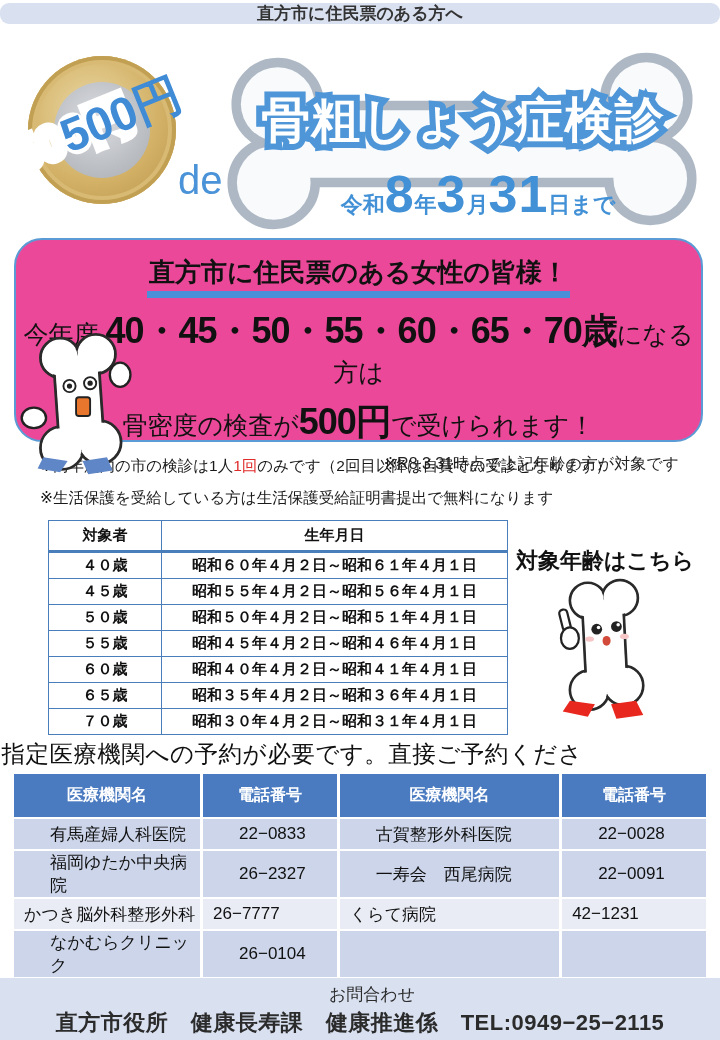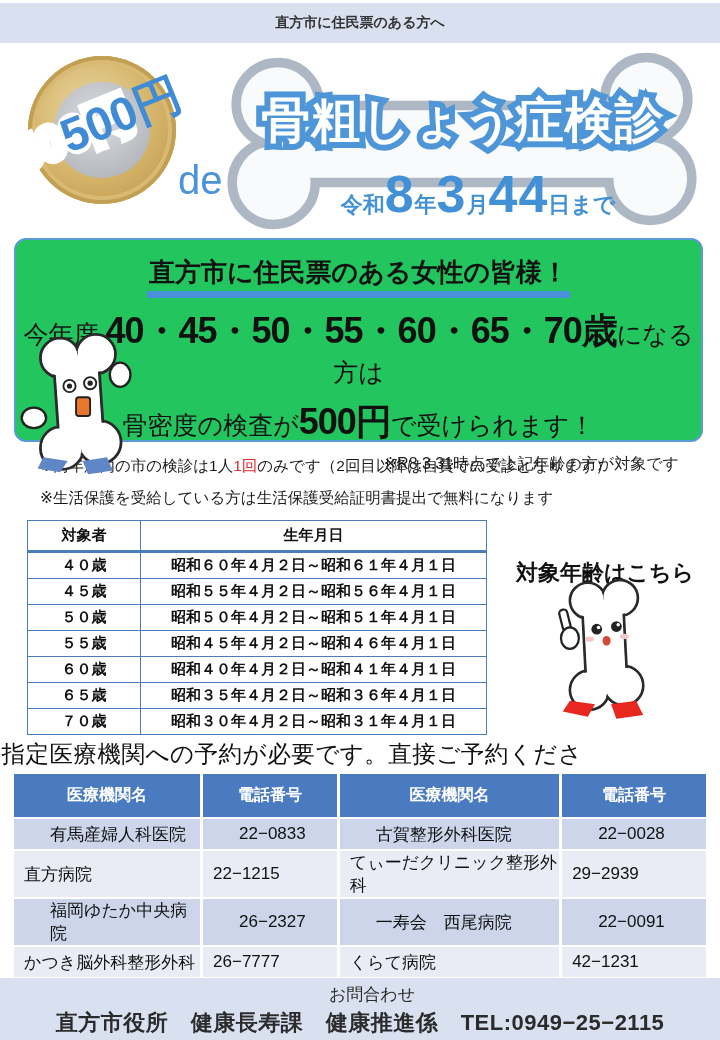--- a/index.html
+++ b/index.html
@@ -1,22 +1,22 @@
 <!DOCTYPE html>
 <html lang="ja"><head>
 <meta charset="utf-8">
 <style>
   html,body{margin:0;padding:0;background:#fff;}
   .page{position:relative;width:720px;height:1040px;background:#fff;overflow:hidden;
         font-family:"Liberation Sans","DejaVu Sans",sans-serif;color:#1a1a1a;}
 
   
-  .topbar{position:absolute;left:0;top:3px;width:720px;height:40px;background:#d9e1f1;
+  .topbar{position:absolute;left:0;top:3px;width:720px;height:21px;background:#d9e1f1;
           display:flex;align-items:center;justify-content:center;
-          font-size:14px;font-weight:bold;color:#333;}
+          font-size:17px;font-weight:bold;color:#333;border-radius:9px;}
   .footer{position:absolute;left:0;top:978px;width:720px;height:62px;background:#d9e1f1;
           text-align:center;color:#2b2b2b;}
   .footer .l1{font-size:17px;margin-top:5px;margin-left:24px;}
   .footer .l2{font-size:22px;font-weight:bold;margin-top:2px;letter-spacing:.5px;}
 
   
   .hero{position:absolute;left:0;top:32px;width:720px;height:206px;}
   .big-bone{position:absolute;left:212px;top:16px;width:498px;height:192px;}
   .coin{position:absolute;left:28px;top:24px;width:148px;height:148px;border-radius:50%;
         background:radial-gradient(circle at 42% 38%,#ead9a6,#d3b166 55%,#b8954a 95%);
@@ -33,48 +33,48 @@
   .title-wrap{position:absolute;left:228px;top:56px;width:470px;text-align:center;
               font-size:49px;font-weight:bold;letter-spacing:1px;z-index:2;}
   .title-wrap .layer-stroke{-webkit-text-stroke:12px #4e96d7;color:#4e96d7;width:100%;}
   .title-wrap .layer-fill{position:relative;color:#fff;}
   .dateline{position:absolute;left:250px;top:132px;width:456px;z-index:2;
             display:flex;align-items:baseline;justify-content:center;color:#4291d6;}
   .dateline .sm{font-size:22px;font-weight:bold;text-align:center;}
   .dateline .big{font-size:52px;font-weight:bold;letter-spacing:1px;}
 
   
-  .info-box{position:absolute;left:14px;top:238px;width:689px;height:204px;background:#22c55e;
-            border:2px solid #5b9bd5;border-radius:12px;box-sizing:border-box;text-align:center;}
+  .info-box{position:absolute;left:14px;top:238px;width:689px;height:204px;background:#ec4899;
+            border:2px solid #5b9bd5;border-radius:28px;box-sizing:border-box;text-align:center;}
   .headline{margin-top:15px;font-size:26px;font-weight:bold;color:#111;}
   .headline span{display:inline-block;border-bottom:7px solid #4a90d9;padding:0 2px 1px 2px;}
   .mixline{margin-top:9px;font-size:25px;color:#111;}
   .mixline .big{font-size:36px;font-weight:bold;letter-spacing:-1px;text-align:center;}
   .box-note{margin-top:7px;text-align:right;padding-right:22px;font-size:16px;color:#222;}
 
   .char{position:absolute;z-index:4;}
   .char-left{left:2px;top:326px;width:150px;height:150px;}
   .char-right{left:528px;top:572px;width:150px;height:152px;}
 
   
   .note-line{position:absolute;left:40px;font-size:15.5px;color:#1a1a1a;}
   .note1{top:456px;}
   .note2{top:488px;}
   .red{color:#e02b2b;}
 
   
-  .age-table{position:absolute;left:27px;top:520px;border-collapse:collapse;table-layout:fixed;}
+  .age-table{position:absolute;left:48px;top:520px;border-collapse:collapse;table-layout:fixed;}
   .age-table td{border:1.5px solid #4a7ebb;text-align:center;font-weight:bold;font-size:15px;
                 color:#111;background:#fff;padding:0;}
   .age-table .hrow td{height:29px;border-bottom:3px solid #4a7ebb;}
   .age-table .drow td{height:25px;}
   .age-c1{width:112px;}
   .age-c2{width:345px;}
 
-  .target-label{position:absolute;left:516px;top:546px;font-size:22px;font-weight:bold;color:#111;margin-top:12px;}
+  .target-label{position:absolute;left:516px;top:546px;font-size:22px;font-weight:bold;color:#111;}
 
   
   .resv-heading{position:absolute;left:0;top:738px;width:584px;text-align:center;
                 font-size:23.5px;color:#111;letter-spacing:.5px;}
 
   
   .clinic-table{position:absolute;left:11px;top:772px;width:698px;border-collapse:separate;
                 border-spacing:3px 2px;table-layout:fixed;}
   .clinic-table td{padding:0 0 0 10px;}
   .clinic-table .chead td{background:#4a7bc0;color:#fff;font-weight:bold;font-size:16px;
@@ -125,21 +125,21 @@
       <span class="layer-stroke">骨粗しょう症検診</span>
       <span class="layer-fill">骨粗しょう症検診</span>
     </div>
 
     <div class="dateline">
       <span class="sm">令和</span>
       <span class="big">8</span>
       <span class="sm">年</span>
       <span class="big">3</span>
       <span class="sm">月</span>
-      <span class="big">44</span>
+      <span class="big">31</span>
       <span class="sm">日まで</span>
     </div>
   </div>
 
   <div class="info-box">
     <div class="headline">
       <span>直方市に住民票のある女性の皆様！</span>
     </div>
     <div class="mixline">
       <span>今年度 </span><span class="big">40・45・50・55・60・65・70歳</span><span>になる方は</span>
@@ -263,26 +263,20 @@
       <td>電話番号</td>
       <td>医療機関名</td>
       <td>電話番号</td>
     </tr>
     <tr class="crow odd">
       <td>有馬産婦人科医院</td>
       <td>22−0833</td>
       <td>古賀整形外科医院</td>
       <td>22−0028</td>
     </tr>
-    <tr class="crow even">
-      <td>直方病院</td>
-      <td>22−1215</td>
-      <td>てぃーだクリニック整形外科</td>
-      <td>29−2939</td>
-    </tr>
     <tr class="crow odd">
       <td>福岡ゆたか中央病院</td>
       <td>26−2327</td>
       <td>一寿会　西尾病院</td>
       <td>22−0091</td>
     </tr>
     <tr class="crow even">
       <td>かつき脳外科整形外科</td>
       <td>26−7777</td>
       <td>くらて病院</td>

